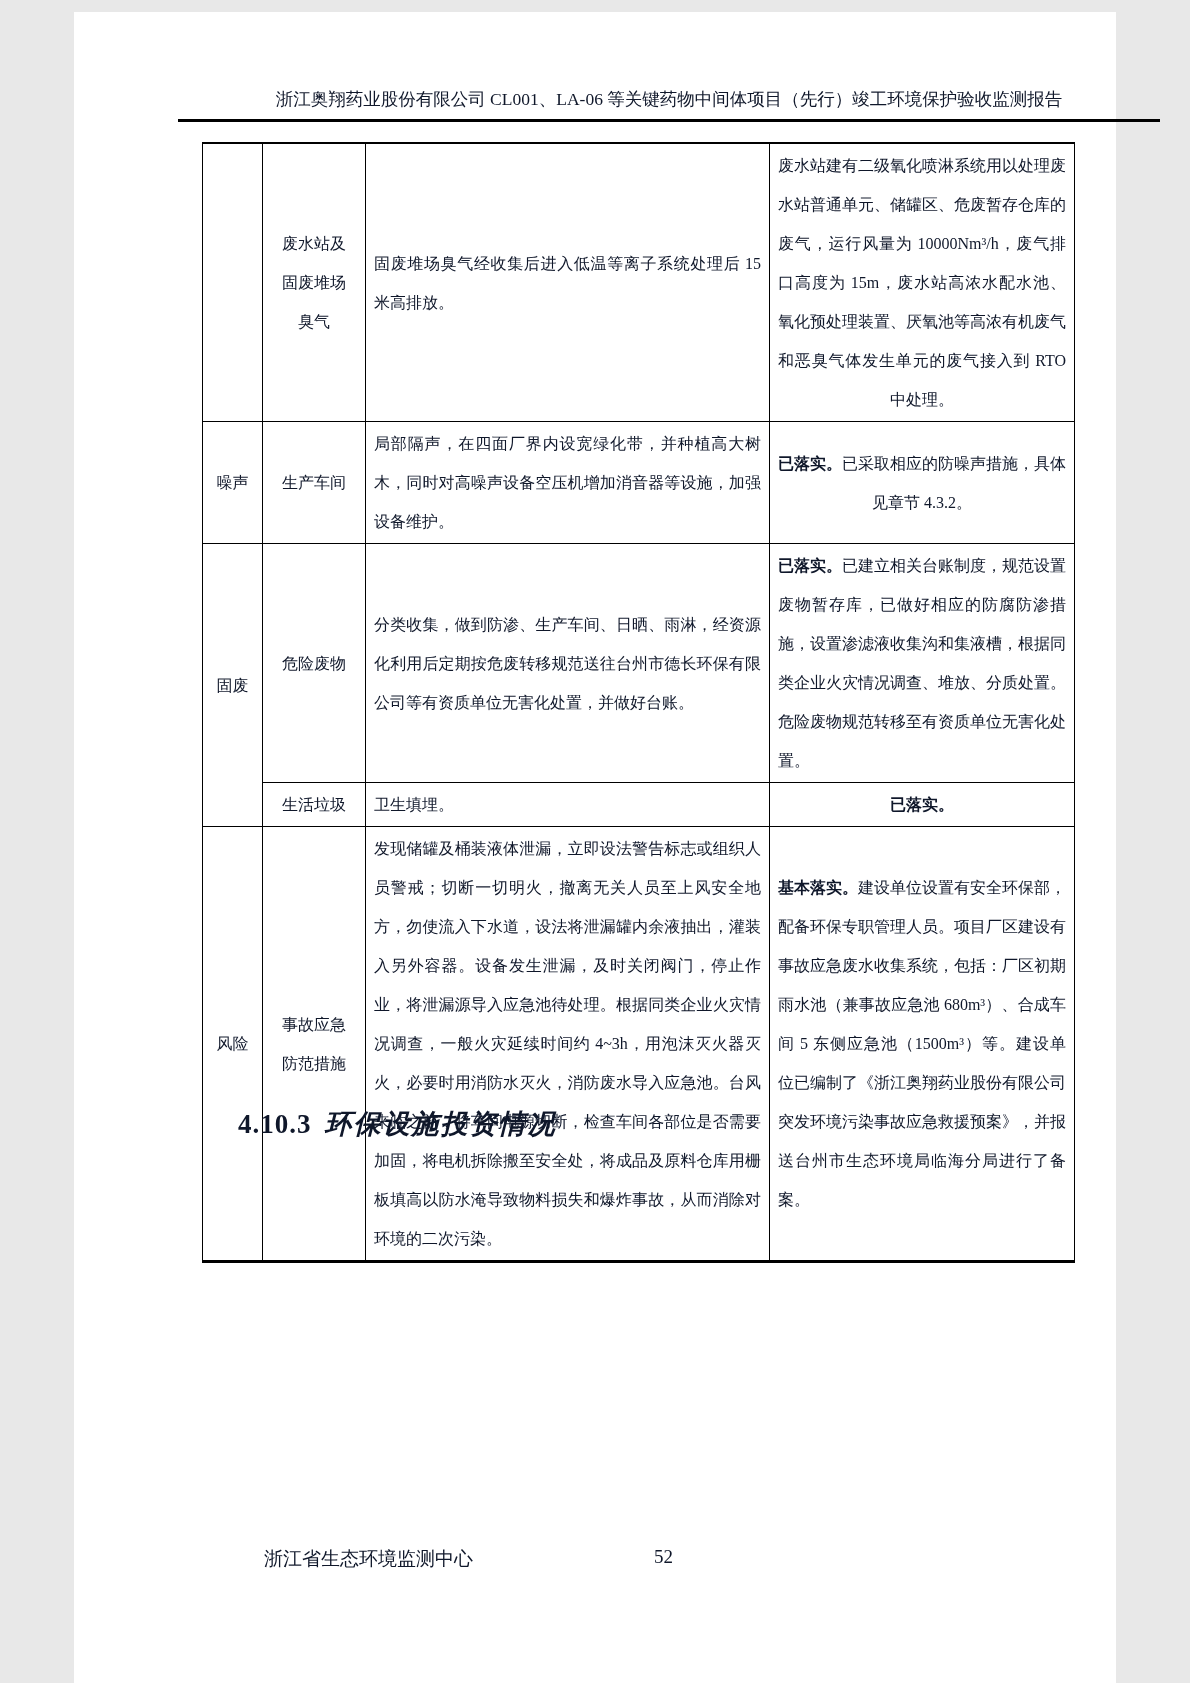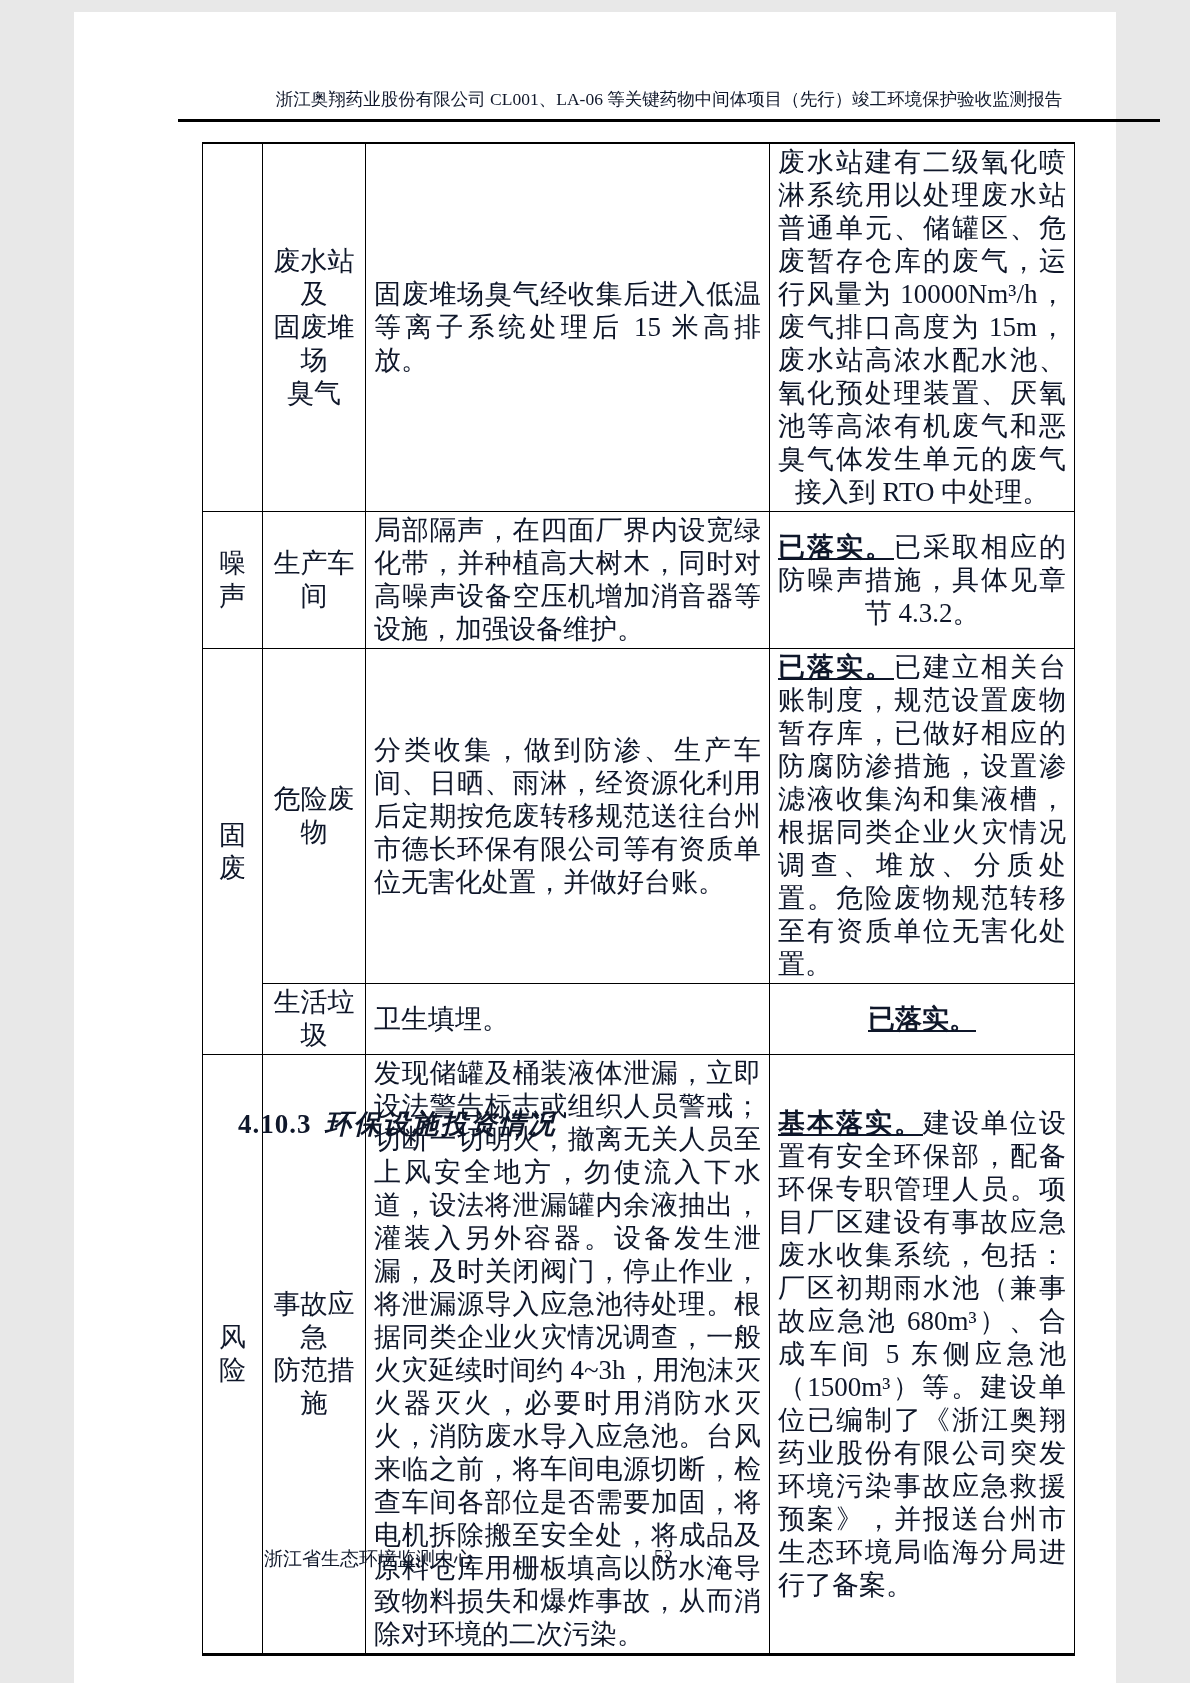--- a/index.html
+++ b/index.html
@@ -14,36 +14,36 @@
     text-align:center; font-size:17.5px; line-height:22px;
     padding-bottom:9px; border-bottom:3px solid #000;
   }
   
   table.measures {
     position:absolute; top:130px; left:128px; width:872px;
     border-collapse:collapse; table-layout:fixed;
   }
   table.measures td {
     border:1px solid #000; vertical-align:middle;
-    font-size:27px; line-height:33px; padding:2px 8px; overflow:hidden;
+    font-size:16px; line-height:39px; padding:2px 8px; overflow:hidden;
   }
   tr.r1 td { border-top:2.5px solid #000; }
   tr.r5 td { border-bottom:3.5px solid #000; }
   tr.r1 { height:237px; }
   tr.r2 { height:90px;  }
   tr.r3 { height:233px; }
   tr.r4 { height:37px;  }
   tr.r5 { height:363px; }
   td.cat, td.sub { text-align:center; padding:2px 2px; }
   td.sub { white-space:pre-line; }
   td.measure { text-align:justify; }
   td.status  { text-align:justify; }
   td.last-center { text-align-last:center; }
   td.center { text-align:center; }
-  .bold { font-weight:bold;text-decoration:underline; }
+  .bold { font-weight:bold; }
   
   .section-heading {
     position:absolute; left:164px; top:1094px;
     font-weight:bold; font-size:27px; white-space:nowrap;
   }
   .section-heading .num { font-family:"Liberation Serif",serif; margin-right:13px; letter-spacing:1px; }
   .section-heading .ttl { font-family:"Liberation Sans","DejaVu Sans",sans-serif; letter-spacing:2px;font-style:italic; }
   
   .body-para {
     position:absolute; left:164px; top:1134px; width:868px;

